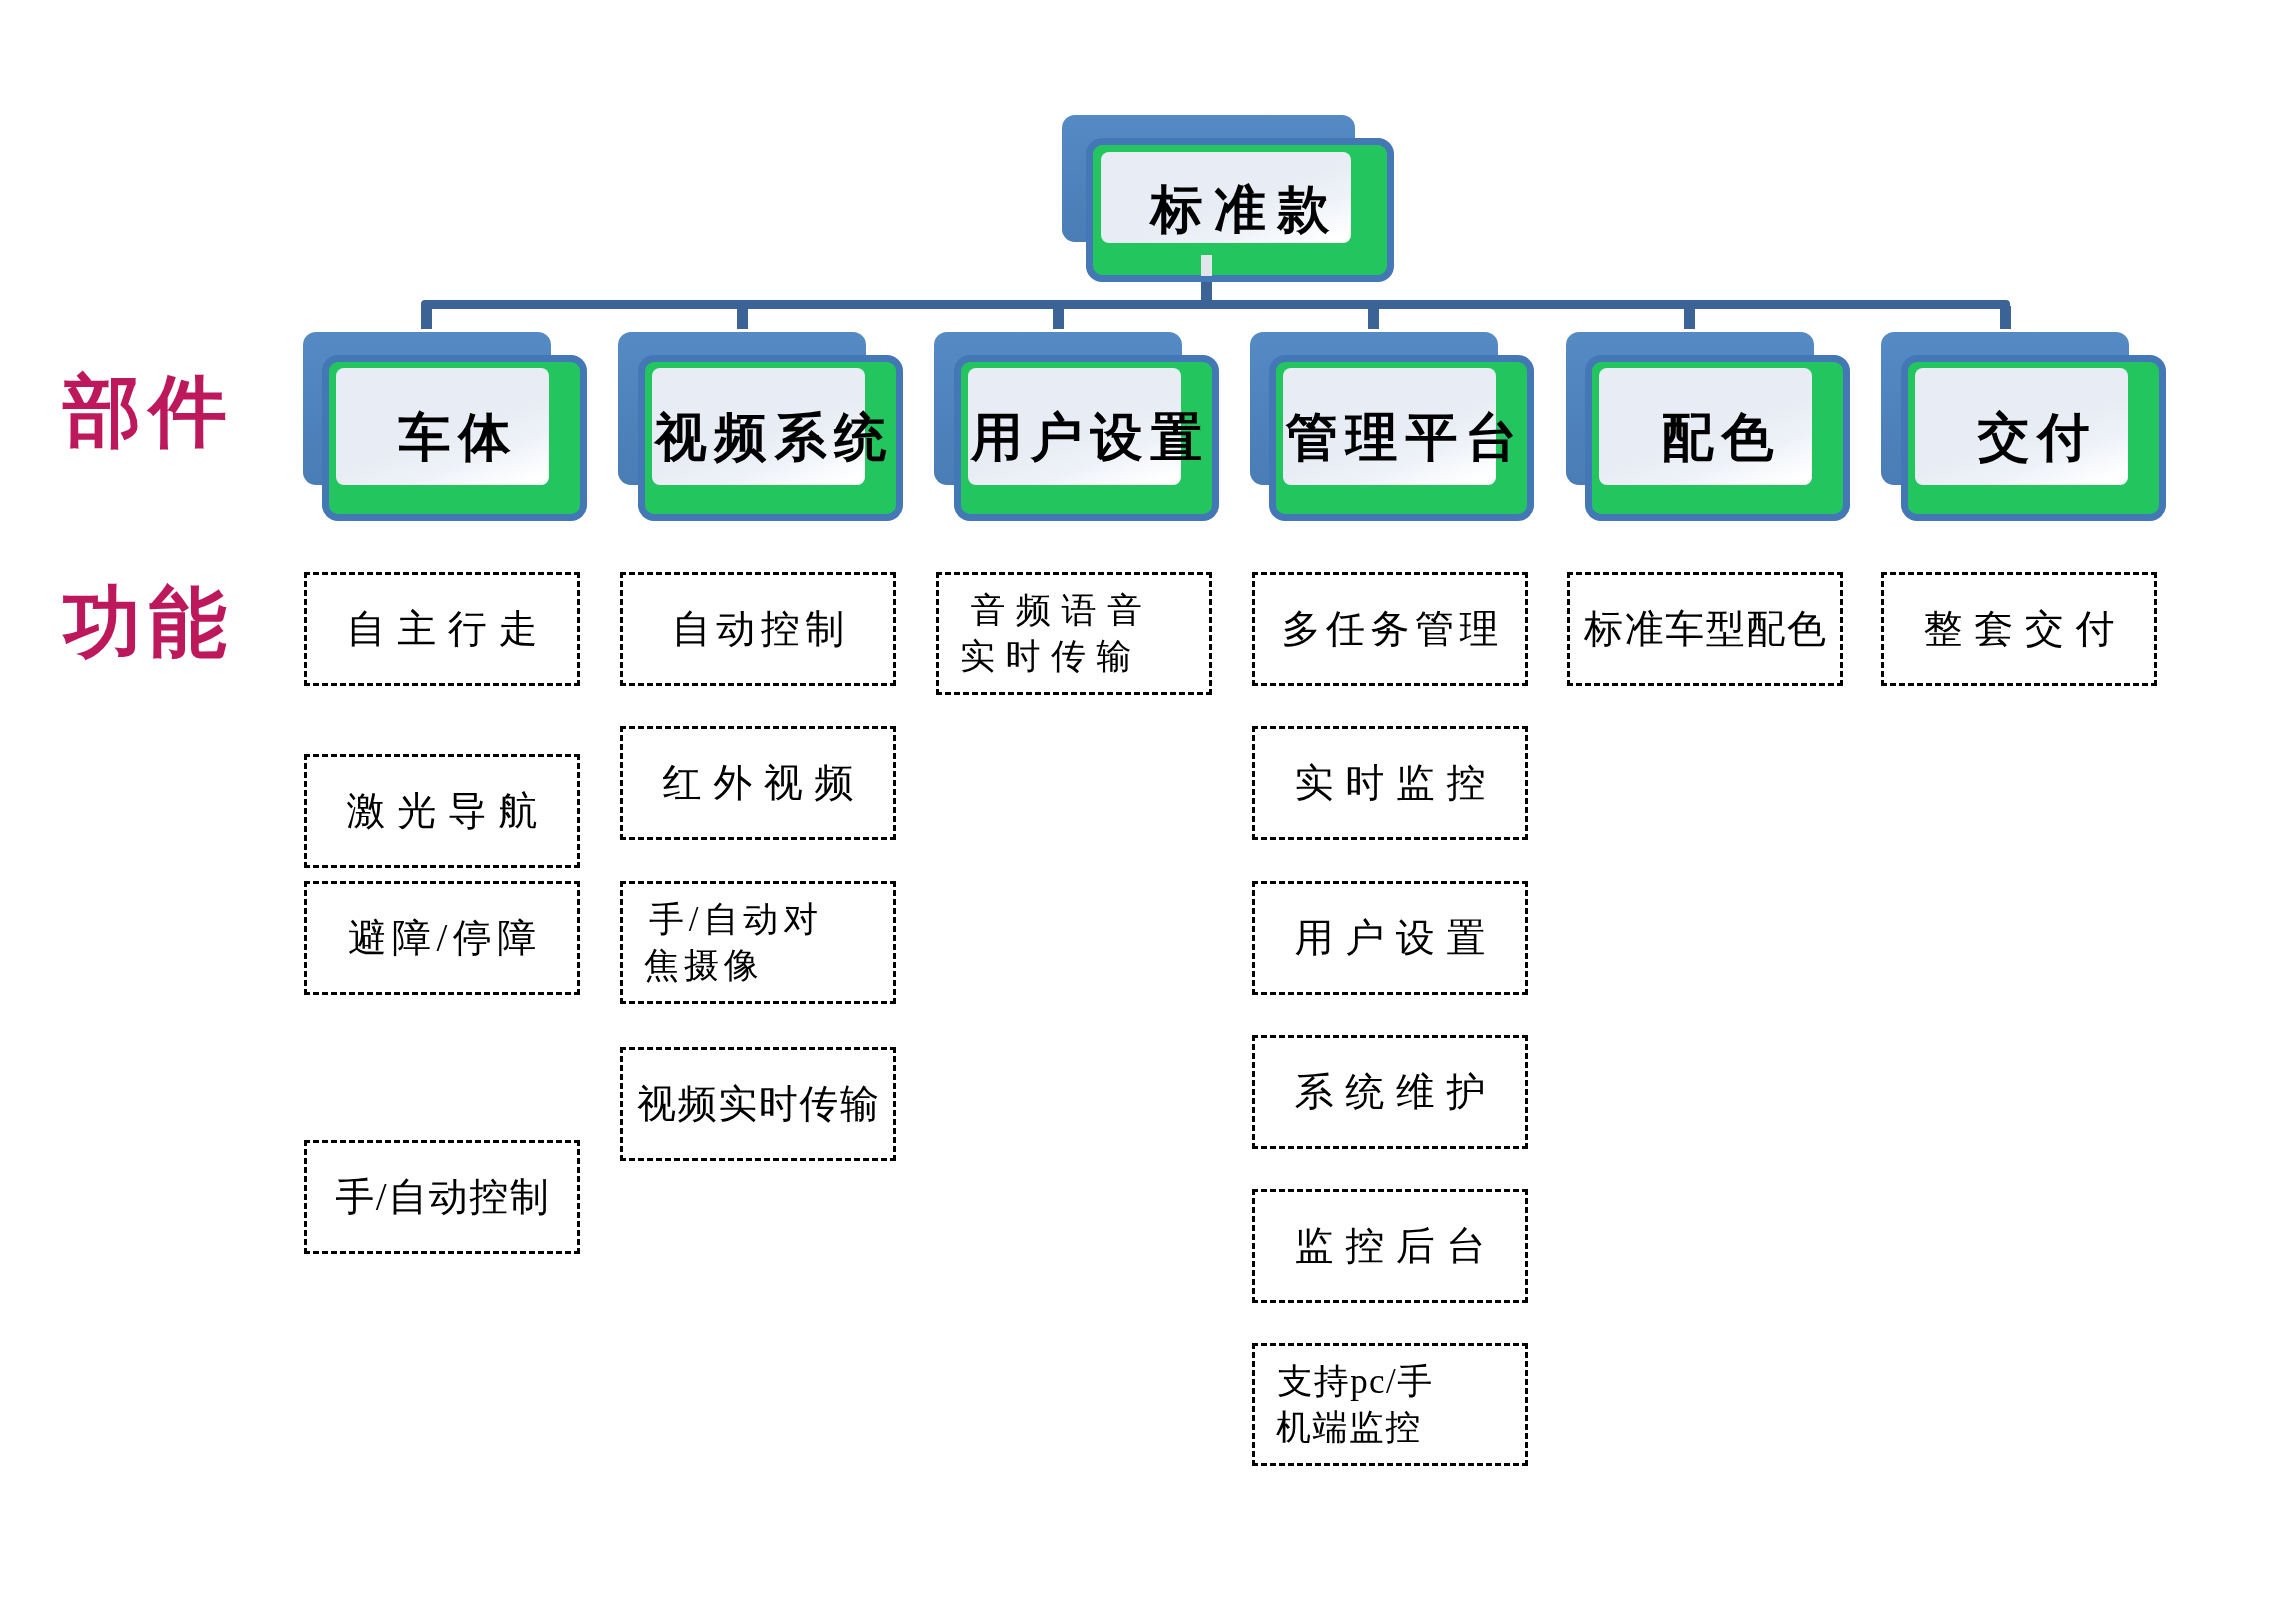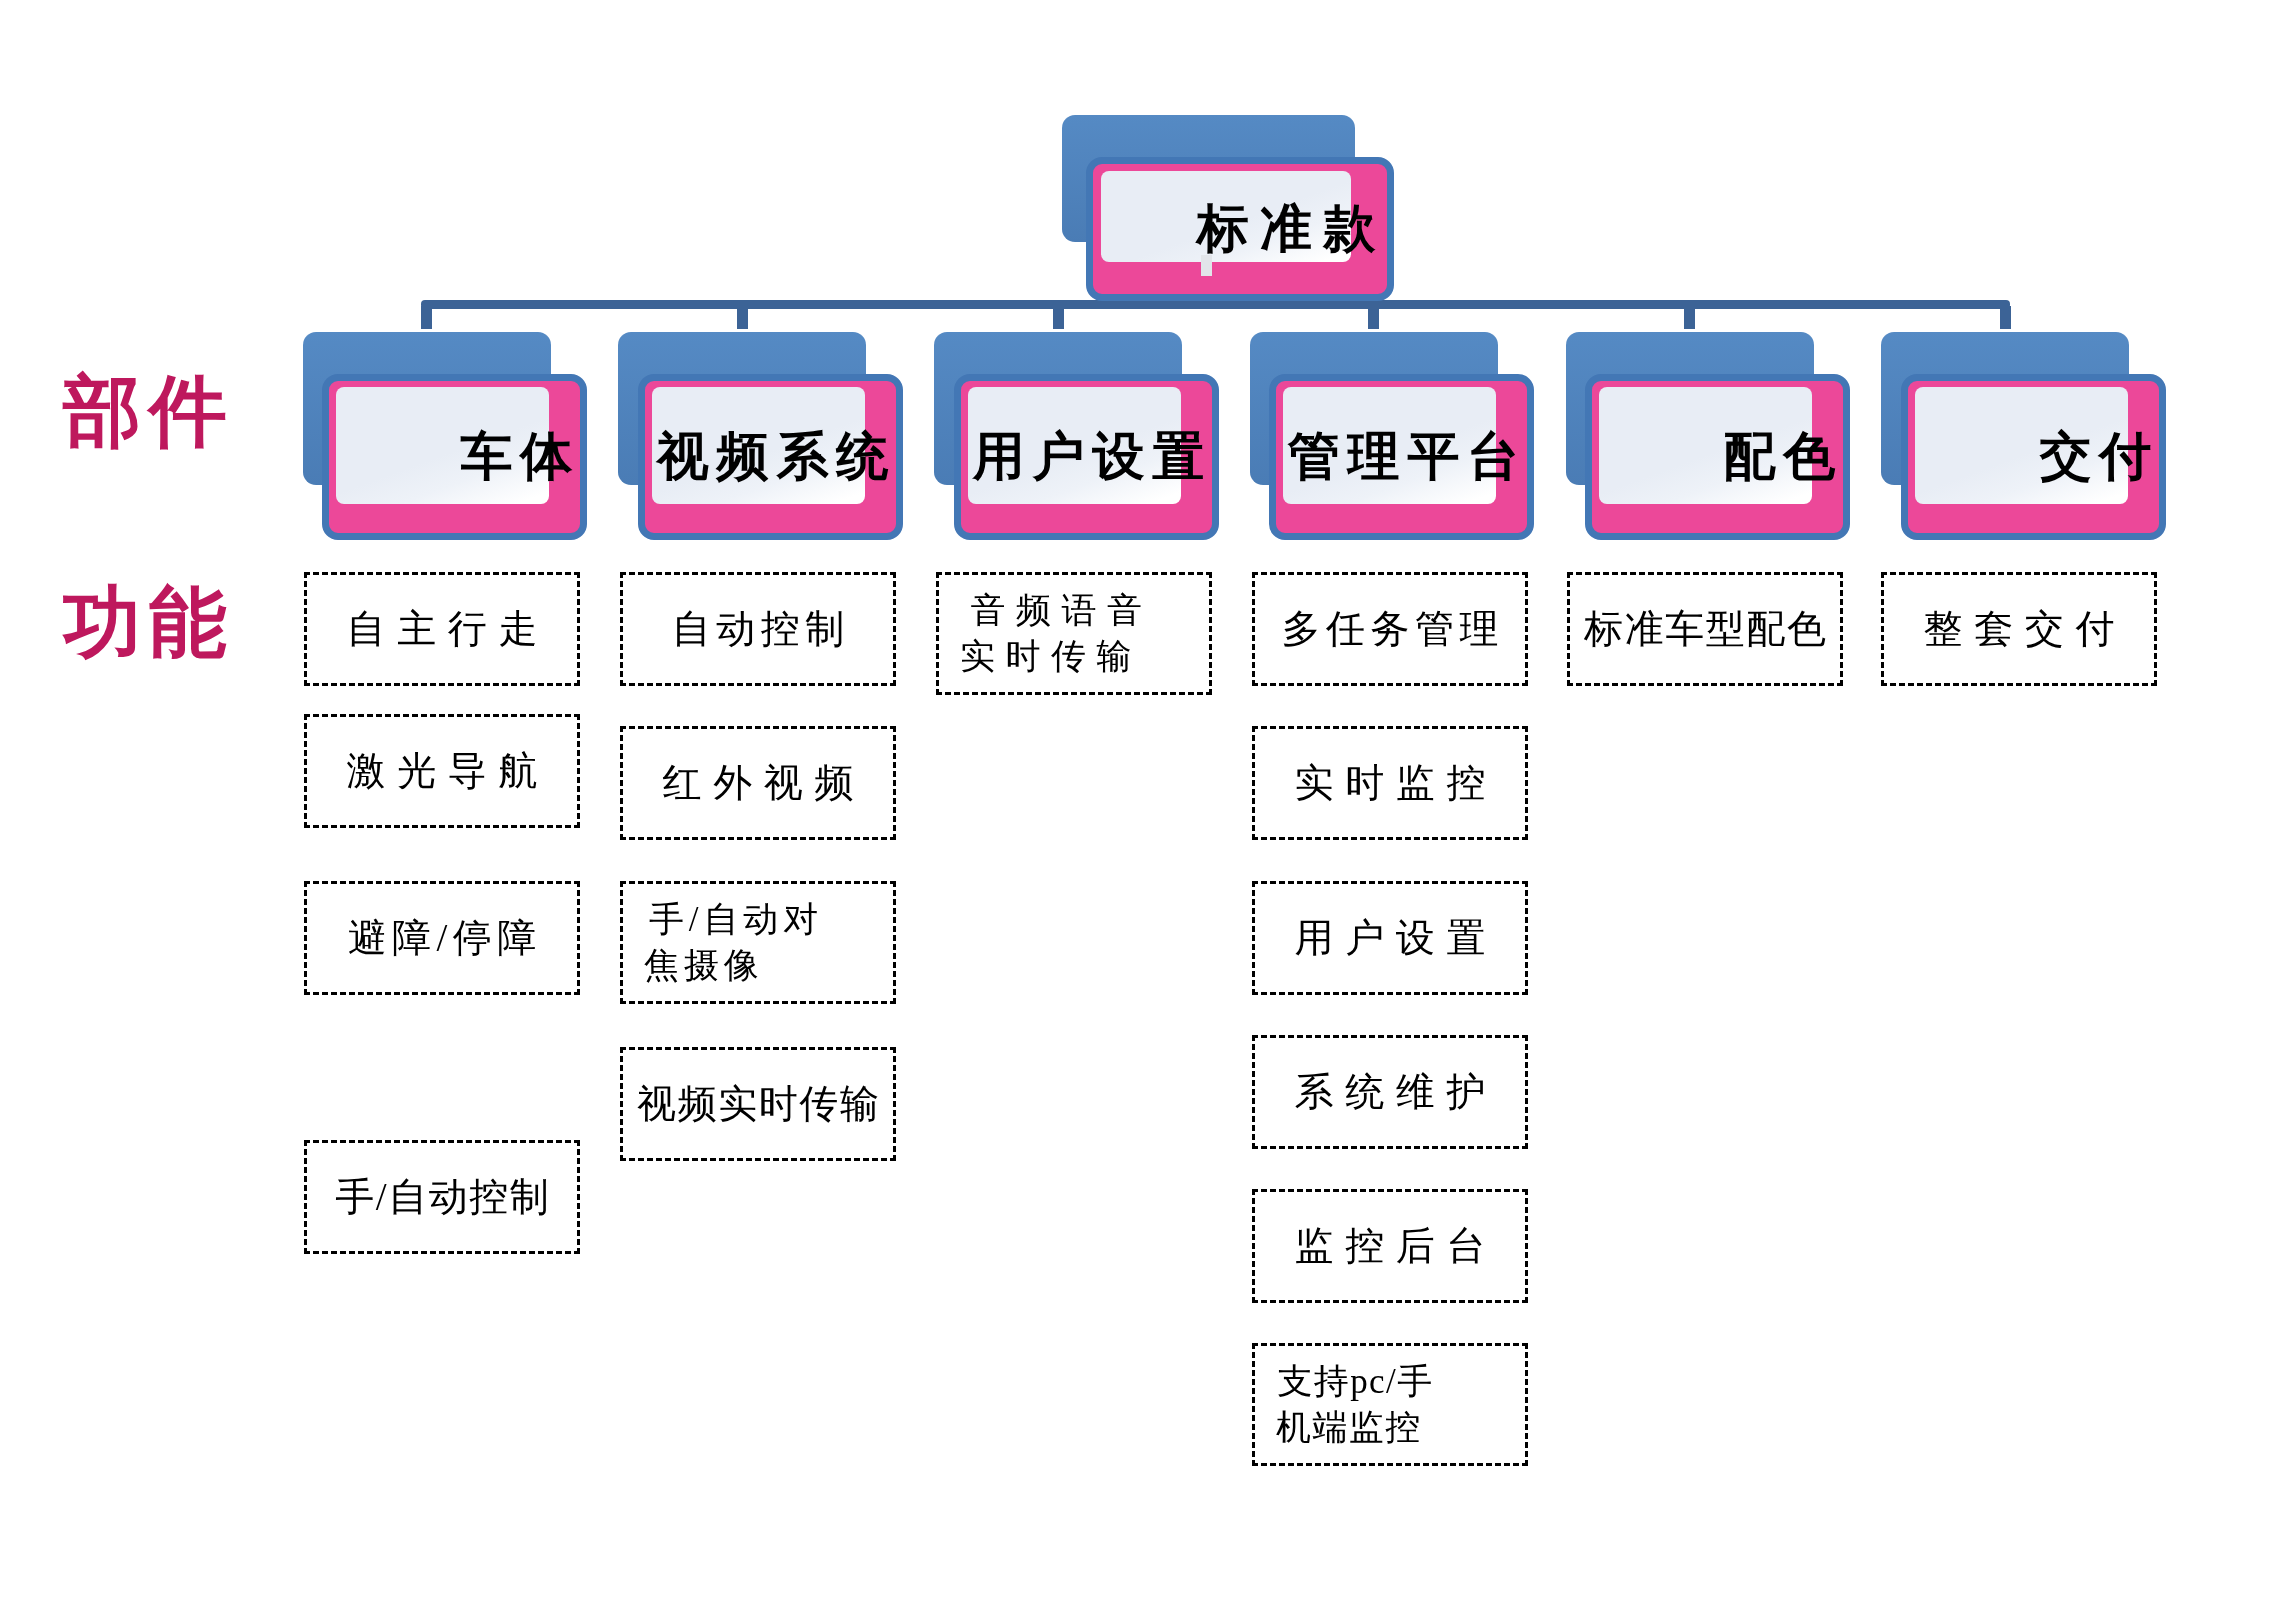--- a/index.html
+++ b/index.html
@@ -17,23 +17,23 @@
     letter-spacing:0.10em;line-height:89px;white-space:nowrap;
   }
   #label-components{top:367px;}
   #label-functions{top:578px;}
   
   .card-back{
     position:absolute;background:linear-gradient(#558ac4,#4a7cb5);
     border-radius:13px;
   }
   .card-front{
-    position:absolute;background:#ec4899;border:7.3px solid #4377b5;
+    position:absolute;background:#22c55e;border:7.3px solid #4377b5;
     border-radius:16px;box-sizing:border-box;
-    display:flex;align-items:center;justify-content:flex-end;margin-top:19px;
+    display:flex;align-items:center;justify-content:center;
   }
   .card-inner{
     position:absolute;border-radius:8px;
     background:linear-gradient(160deg,#e8edf5 55%,#eef2f8 72%,#ffffff 94%);
   }
   .card-label{
     position:relative;color:#000;font-weight:700;white-space:nowrap;
     letter-spacing:0.15em;text-indent:0.15em;
   }
   
@@ -126,21 +126,21 @@
   </div>
 
   <div class="card-back branch-back" style="left:1881px"></div>
   <div class="card-front branch-front" style="left:1901px">
     <div class="card-inner"></div>
     <span class="card-label">交付</span>
   </div>
 
   <div class="fn-col" style="left:304px">
       <div class="fn-box ls-wide" style="top: 572px; height: 114px;">自主行走</div>
-      <div class="fn-box ls-wide" style="top: 714px; height: 114px; font-family: Liberation Mono, monospace;">激光导航</div>
+      <div class="fn-box ls-wide" style="top: 754px; height: 114px; font-family: Liberation Mono, monospace;">激光导航</div>
       <div class="fn-box ls-med" style="top: 881px; height: 114px;">避障/停障</div>
       <div class="fn-box ls-tight" style="top: 1140px; height: 114px;">手/自动控制</div>
     </div>
   <div class="fn-col" style="left:620px">
       <div class="fn-box ls-med" style="top: 572px; height: 114px;">自动控制</div>
       <div class="fn-box ls-wide" style="top: 726px; height: 114px;">红外视频</div>
       <div class="fn-box multiline ls-med" style="top: 881px; height: 123px;">手/自动对
 焦摄像</div>
       <div class="fn-box ls-tight" style="top: 1047px; height: 114px;">视频实时传输</div>
     </div>

